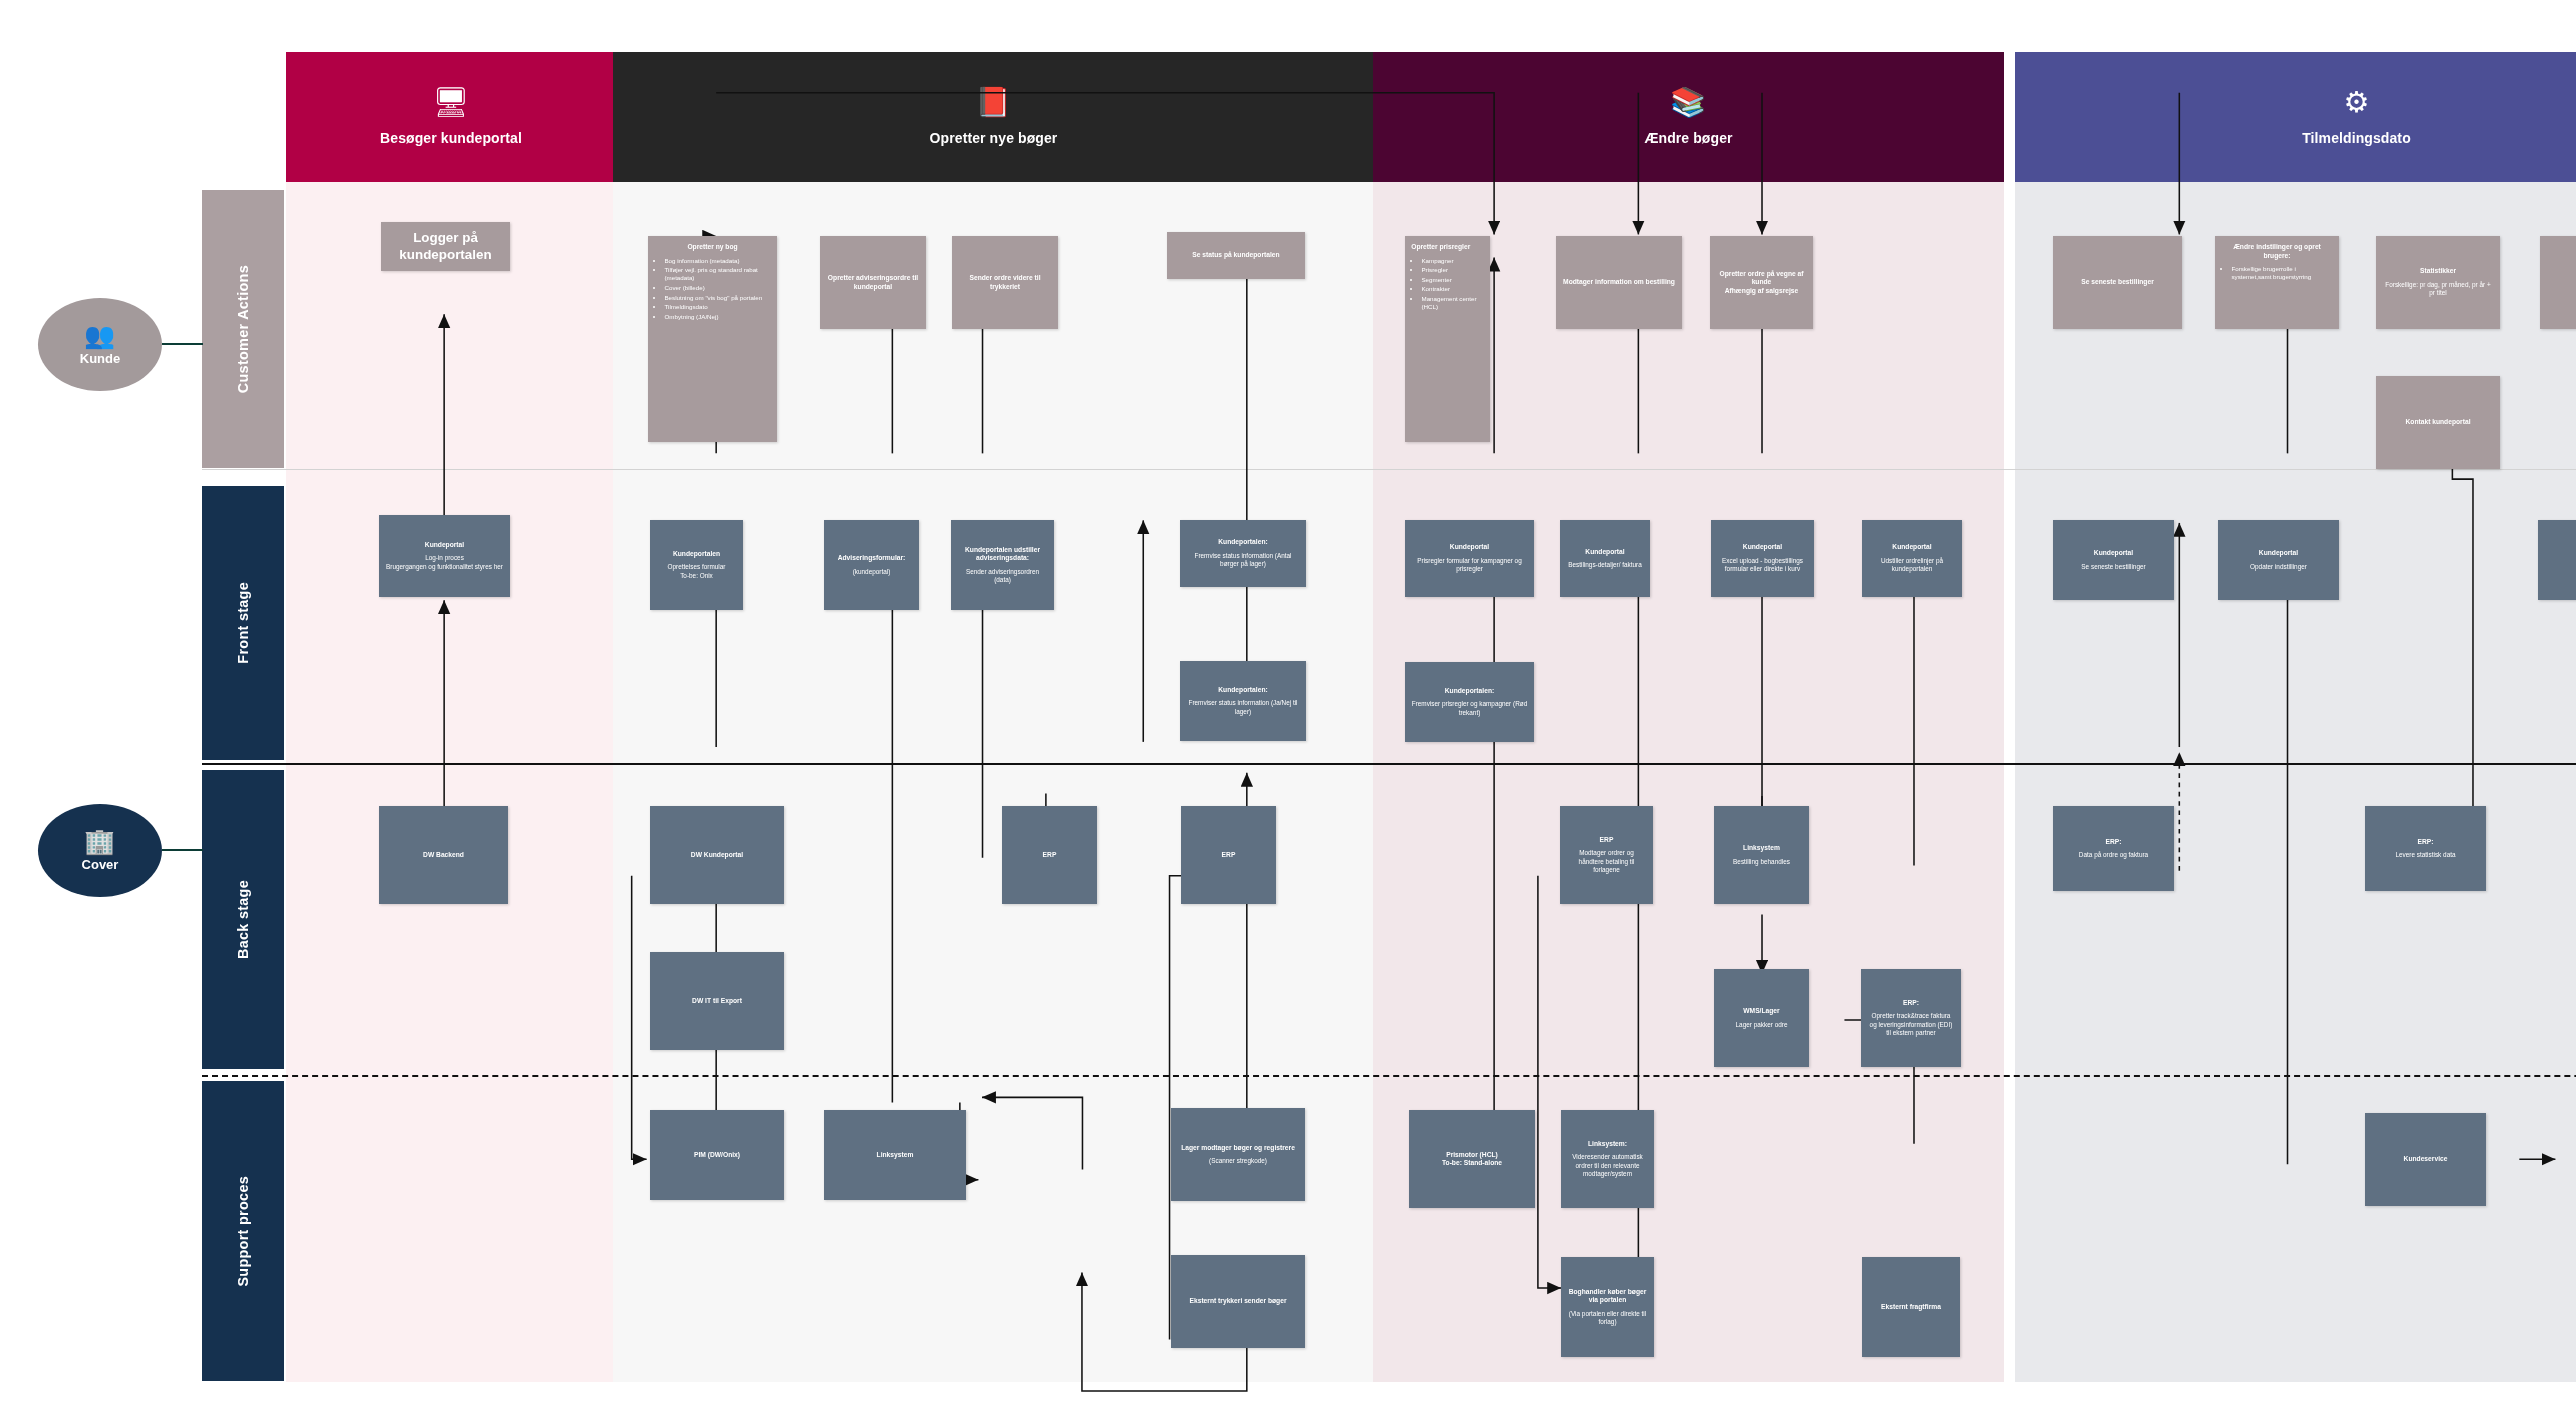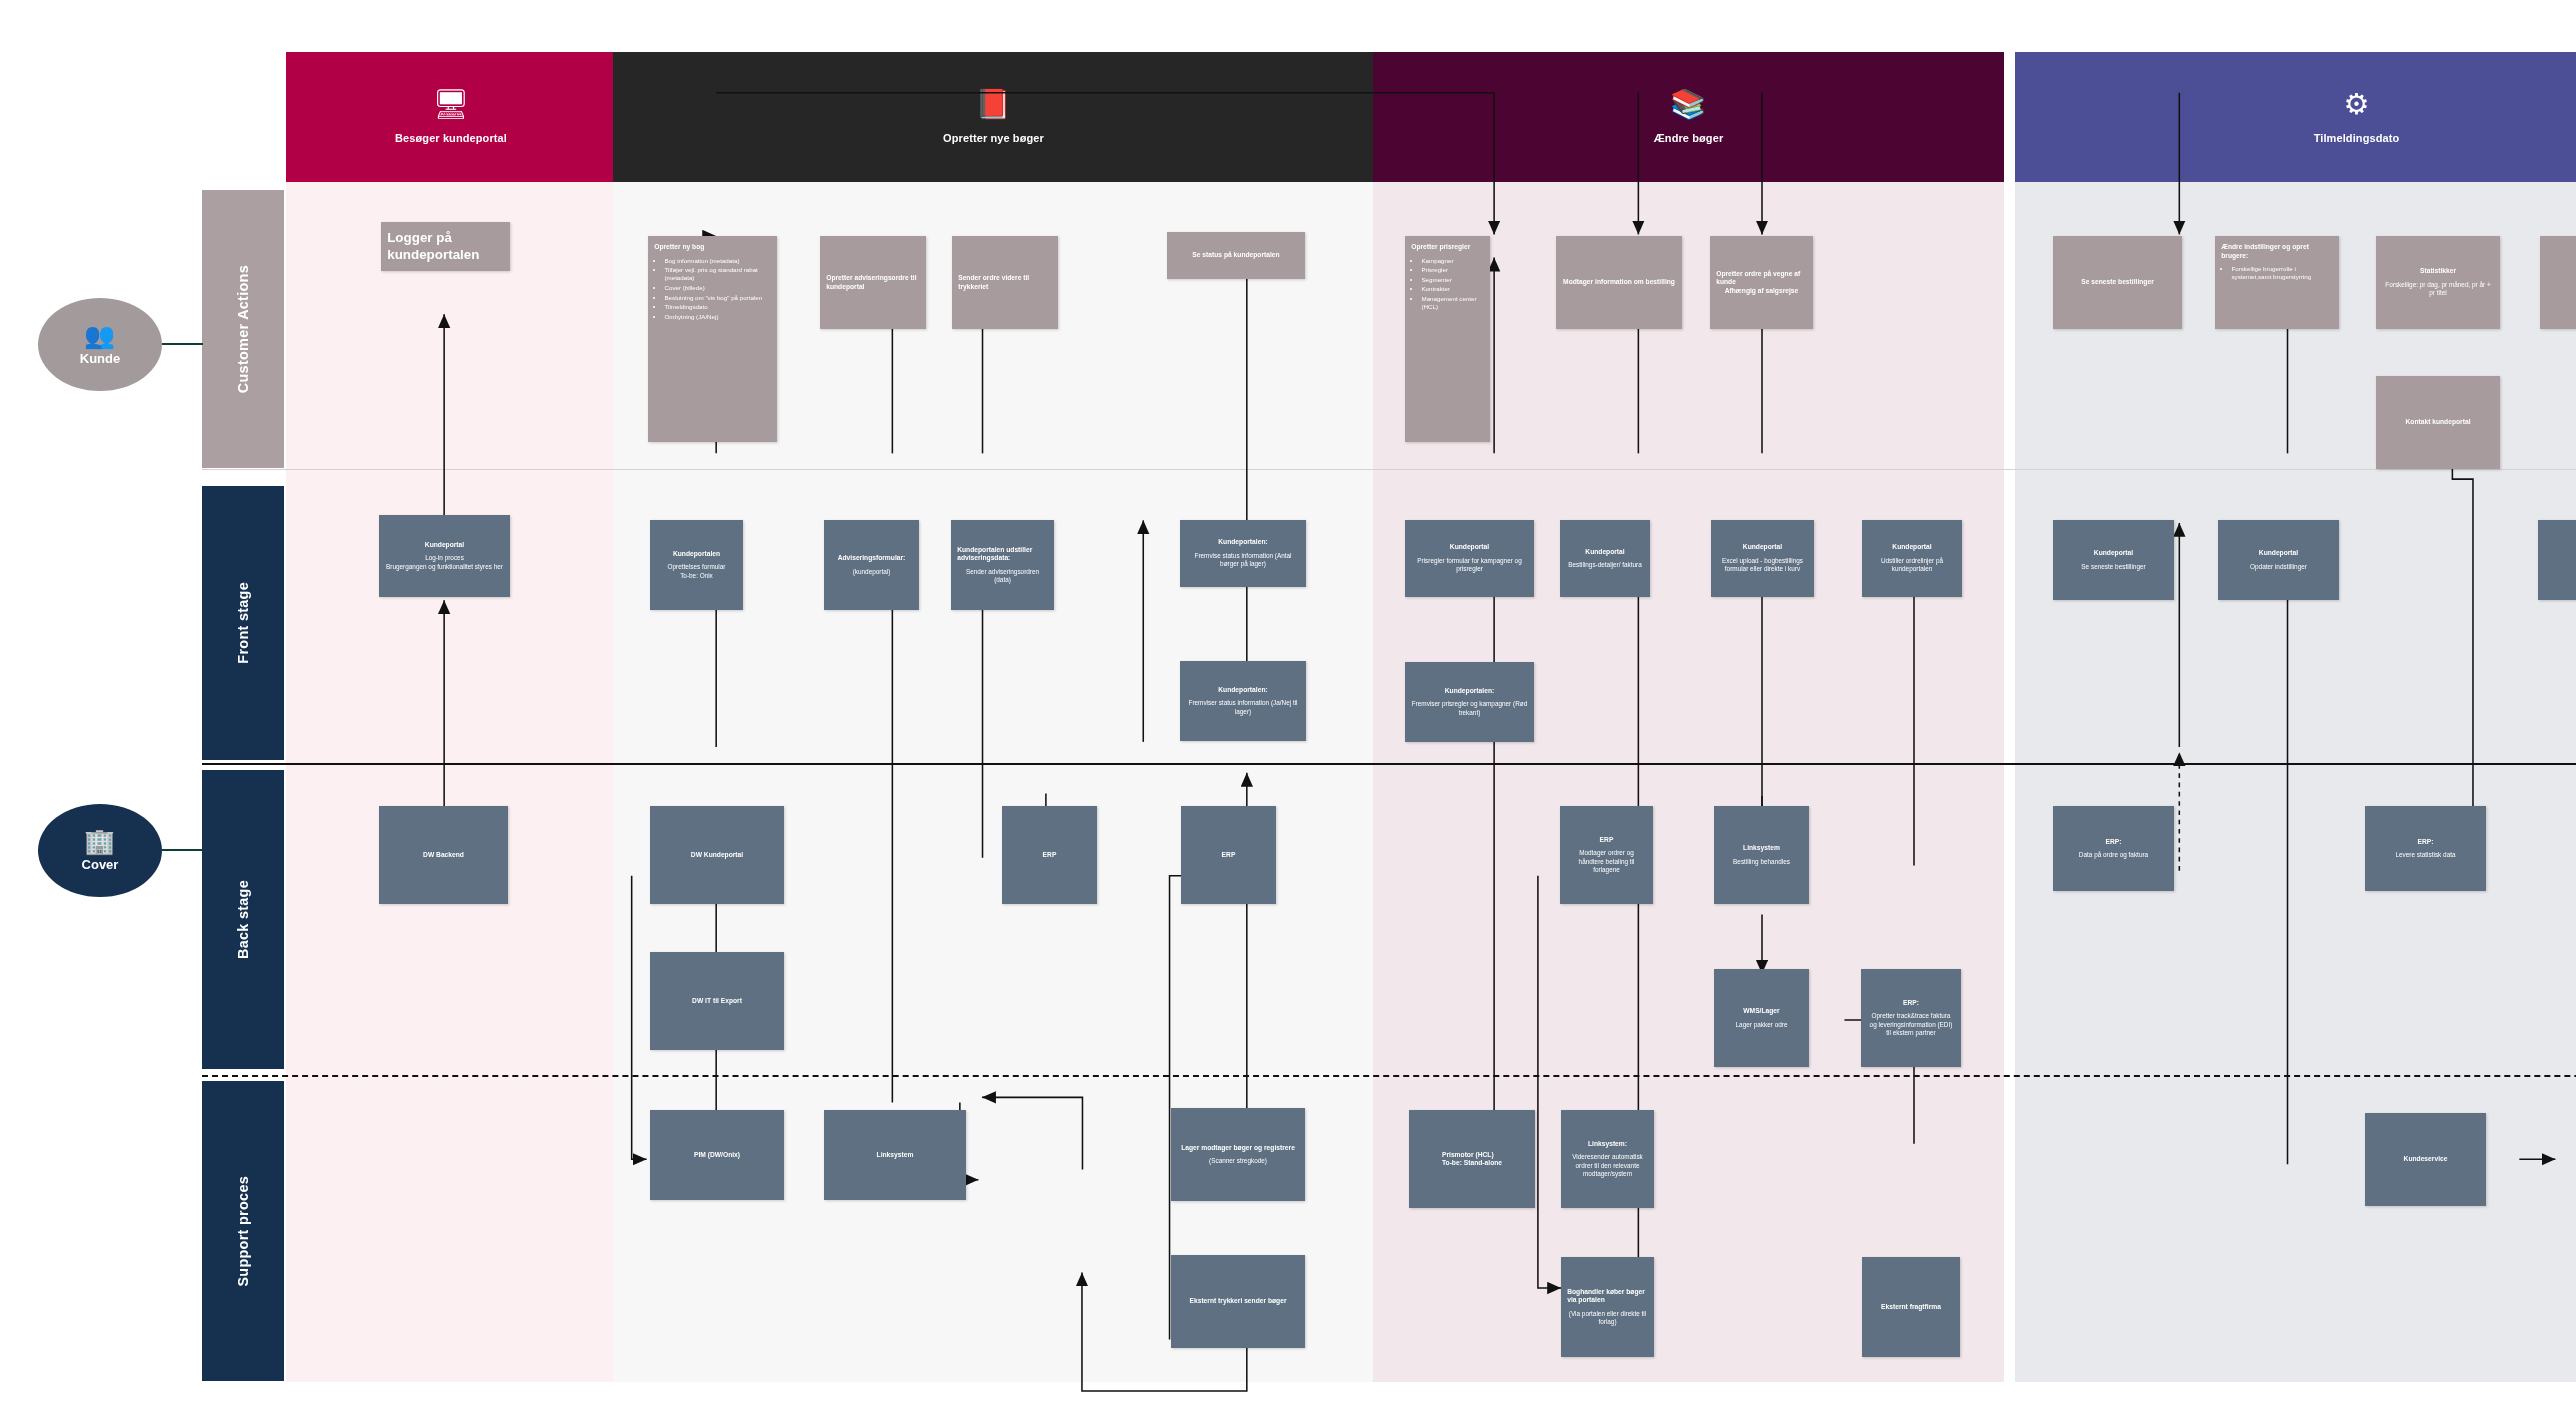--- a/index.html
+++ b/index.html
@@ -19,21 +19,21 @@
   .colband.c4 { left: 2015px; width: 683px; background: #e8e9ec; }
 
   
   .colhead {
     position: absolute; top: 52px; height: 130px;
     display: flex; flex-direction: column;
     align-items: center; justify-content: center;
     color: #ffffff; text-align: center;
   }
   .colhead .chicon { font-size: 29px; line-height: 1; margin-bottom: 12.4px; }
-  .colhead .chlabel { font-size: 11px; font-weight: 700; letter-spacing: 0.1px; text-align: center; }
+  .colhead .chlabel { font-size: 14px; font-weight: 700; letter-spacing: 0.1px; text-align: center; }
   .colhead.c1 { left: 286px;  width: 330px;  background: #b10045; }
   .colhead.c2 { left: 613px; width: 761px; background: #262626; }
   .colhead.c3 { left: 1373px; width: 631px; background: #4c0532; }
   .colhead.c4 { left: 2015px; width: 683px; background: #4c4f95; }
 
   
   .lane {
     position: absolute; left: 202px; width: 82px;
     display: flex; align-items: center; justify-content: center;
     color: #ffffff;
@@ -70,21 +70,21 @@
   .bx {
     position: absolute;
     color: #ffffff;
     padding: 7.2px 6.2px;
     box-shadow: 1px 1px 2.6px rgba(0,0,0,.18);
     overflow: hidden;
   }
   .bx.customer { background: #a79b9d; }
   .bx.system   { background: #5f7082; }
   .bx .bt {
-    font-size: 8.8px; font-weight: 700; 
+    font-size: 8.8px; font-weight: 700; text-align: center;
     line-height: 1.25; display: block;
   }
   .bx .bs {
     font-size: 8.2px; font-weight: 400; text-align: center;
     line-height: 1.3; display: block; margin-top: 5.2px;
   }
   .bx ul { margin: 5.2px 0 0 10.3px; }
   .bx li {
     font-size: 7.7px; line-height: 1.3; text-align: left;
     margin-bottom: 1.5px;

